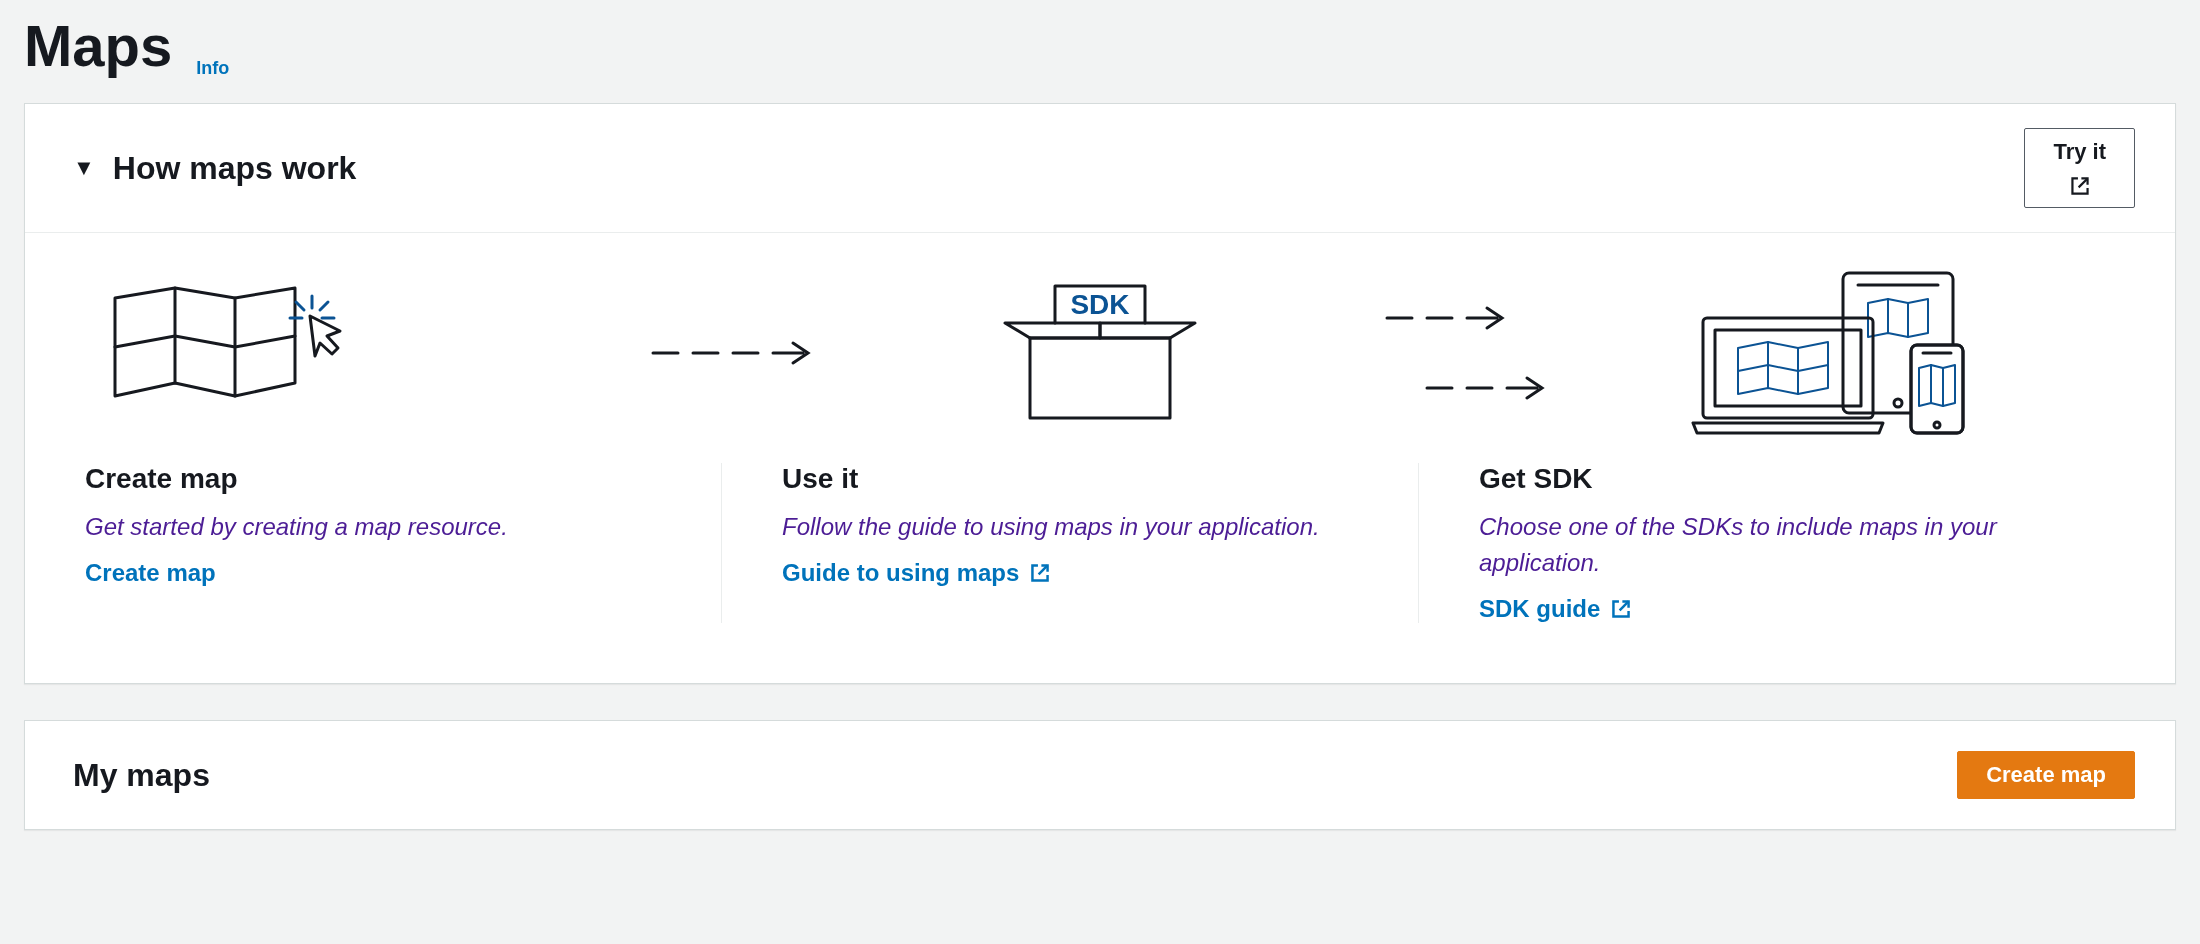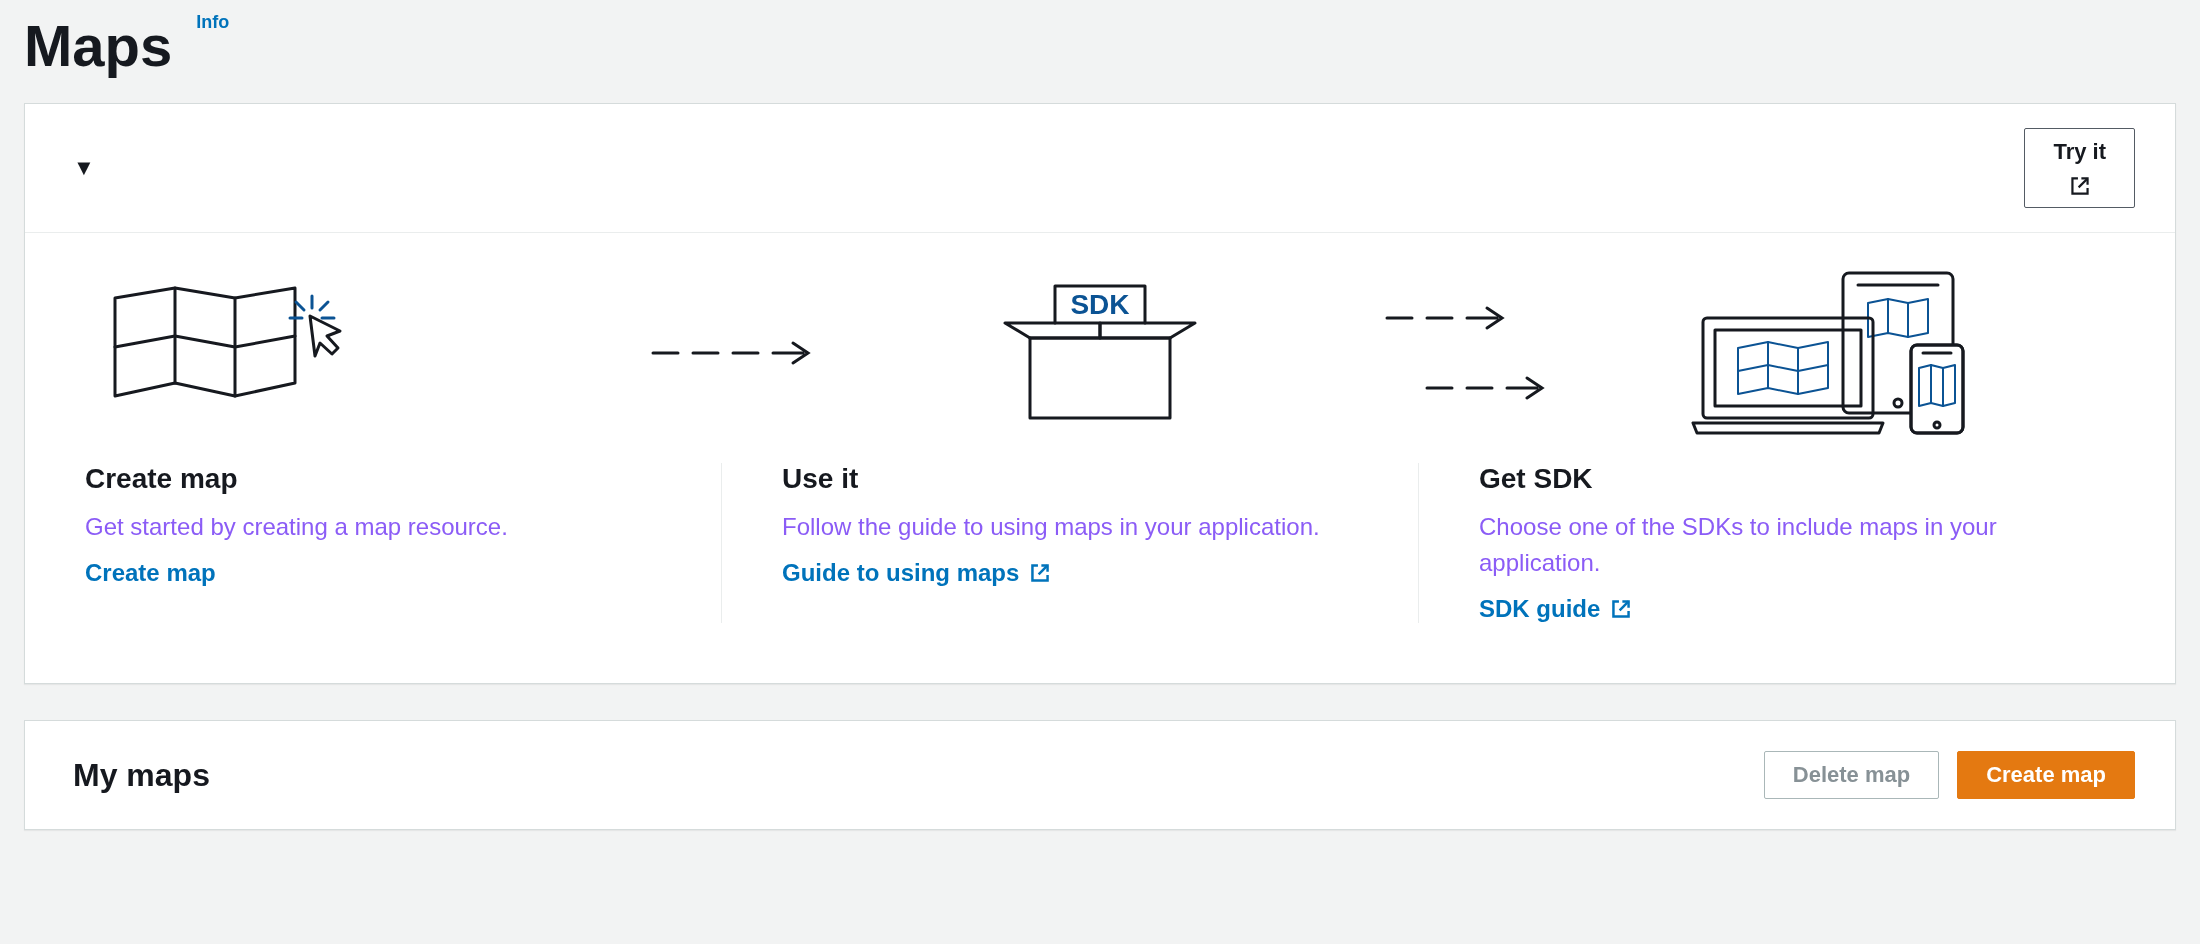--- a/index.html
+++ b/index.html
@@ -6,21 +6,21 @@
   body {
     font-family: "Amazon Ember", "Helvetica Neue", Arial, sans-serif;
     background: #f2f3f3;
     color: #16191f;
     width: 2200px;
     height: 944px;
     padding: 0 24px;
   }
   .page-header {
     display: flex;
-    align-items: flex-start;
+    align-items: flex-end;
     gap: 24px;
     padding: 12px 0 24px 0;
   }
   .page-title {
     font-size: 58px;
     font-weight: 700;
     color: #16191f;
   }
   .info-link {
     font-size: 18px;
@@ -115,23 +115,24 @@
   .step-col:last-child { border-right: none; }
   .step-col + .step-col { padding-left: 60px; }
   .step-title {
     font-size: 28px;
     font-weight: 700;
     margin-bottom: 14px;
     color: #16191f;
   }
   .step-desc {
     font-size: 24px;
-    color: #8b5cf6;
+    color: #4c1d95;
     line-height: 1.5;
     margin-bottom: 14px;
+    font-style: italic;
   }
   .step-link {
     font-size: 24px;
     font-weight: 700;
     color: #0073bb;
     display: inline-flex;
     align-items: center;
     gap: 10px;
     cursor: pointer;
   }
@@ -164,20 +165,21 @@
 
 <div class="page-header">
   <h1 class="page-title">Maps</h1>
   <span class="info-link">Info</span>
 </div>
 
 <div class="panel">
   <div class="panel-header">
     <div class="panel-header-left">
       <span class="collapse-caret">▼</span>
+      <h2 class="panel-title">How maps work</h2>
     </div>
     <button class="btn">
       <span>Try it</span>
       <span class="ext-icon">
         <svg width="22" height="22" viewBox="0 0 16 16" fill="none" stroke="#16191f" stroke-width="1.6">
           <path d="M6.5 2.5H2.5v11h11V9.5"></path>
           <path d="M9 2.5h4.5V7"></path>
           <path d="M13.5 2.5L7 9"></path>
         </svg>
       </span>
@@ -334,21 +336,18 @@
         </a>
       </div>
     </div>
   </div>
 </div>
 
 <div class="panel">
   <div class="my-maps-header">
     <h2 class="section-title">My maps</h2>
     <div class="btn-row">
-      <button class="btn disabled">
-        <span>Delete map</span>
-      </button>
       <button class="btn btn-primary">
         <span>Create map</span>
       </button>
     </div>
   </div>
 </div>
 
 </body></html>

